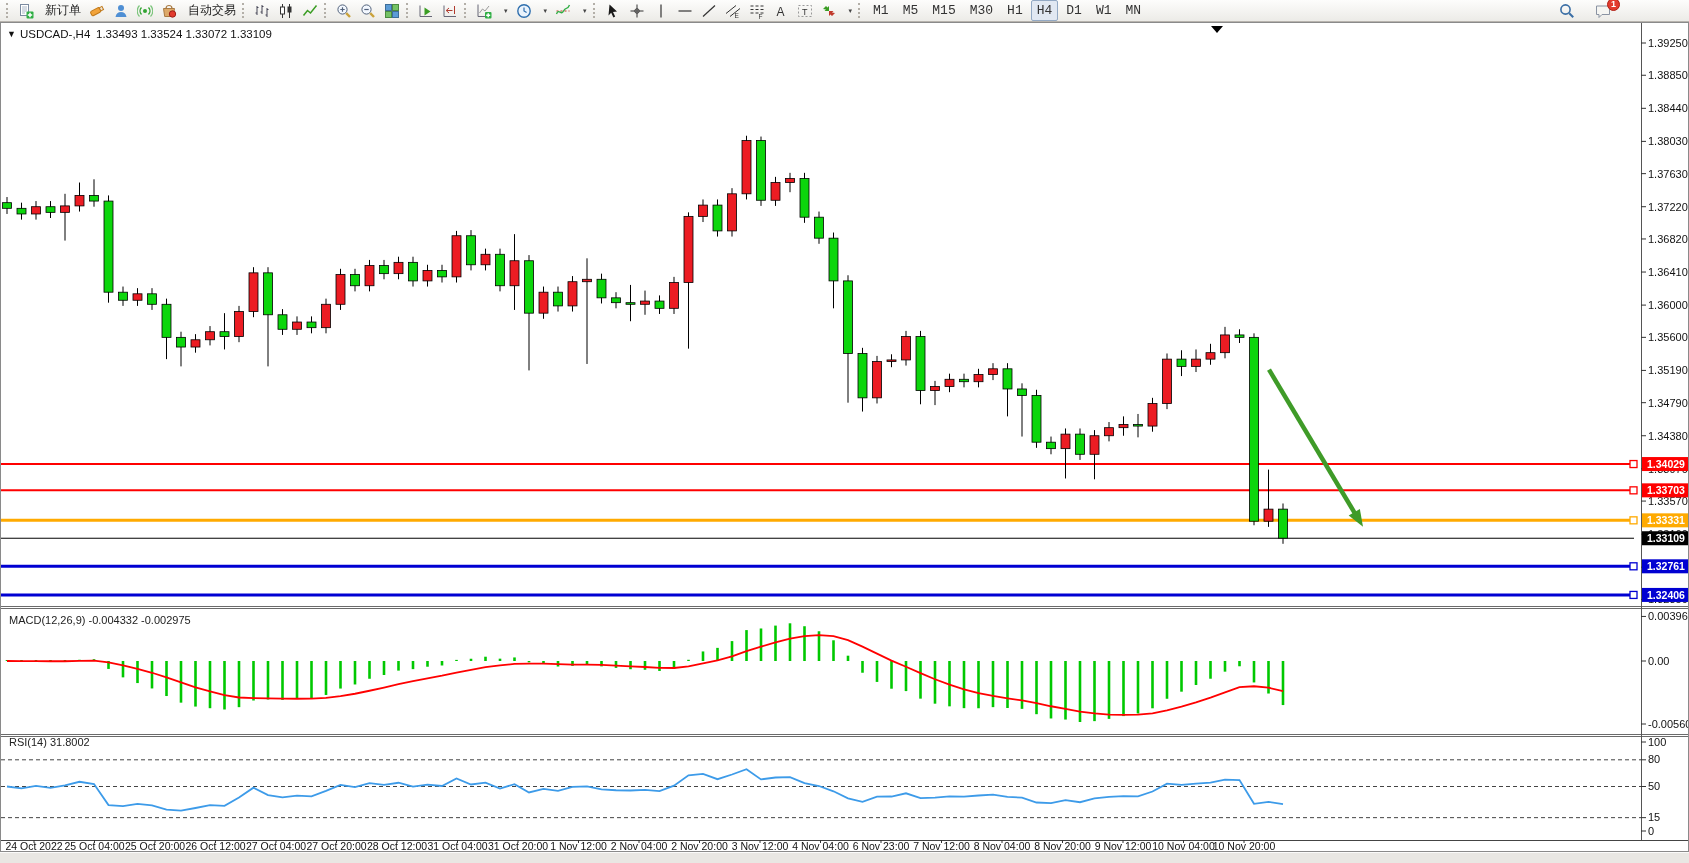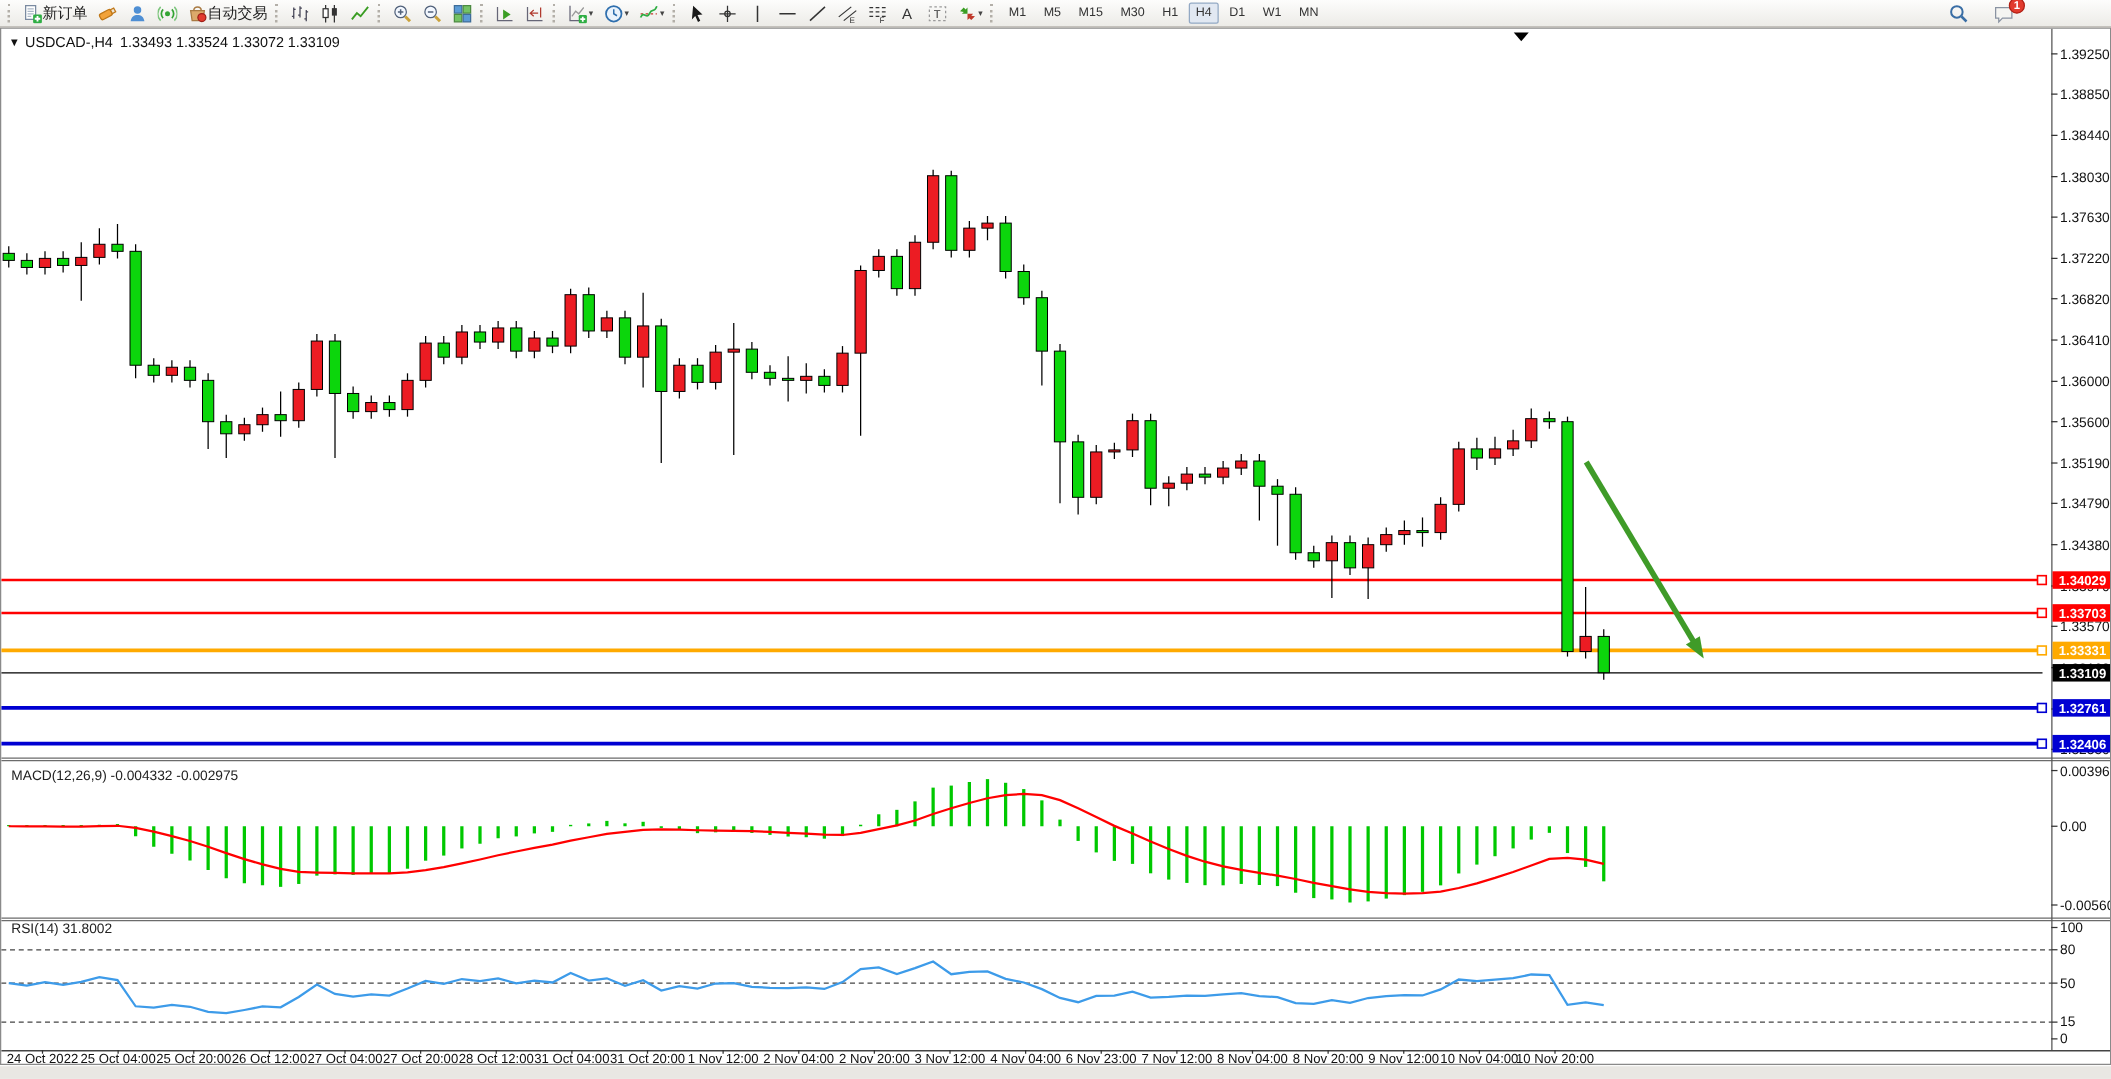--- a/index.html
+++ b/index.html
@@ -9,28 +9,28 @@
     background:#e9e7e3; font-family:"Liberation Sans", sans-serif;
   }
   #toolbar {
     position:absolute; top:0; left:0; width:1689px; height:22px;
     display:flex; align-items:center; padding:0 4px;
     background:linear-gradient(#fdfdfc,#ecebe7);
     border-bottom:1px solid #b8b4ae; z-index:3;
   }
   .grip { width:4px; height:15px; margin:0 4px 0 2px; border-left:2px dotted #b3afa8; }
   .tbtn {
-    position:relative; display:flex; align-items:center; gap:0;
+    position:relative; display:flex; align-items:center; gap:11px;
     height:20px; padding:0 3px; border:1px solid transparent; border-radius:2px;
     font-size:12px; color:#222; cursor:default; white-space:nowrap;
   }
   .tbtn .icon { display:flex; width:16px; height:16px; }
   .tbtn .icon svg { display:block; }
   .caret { font-size:7px; color:#444; margin-left:1px; }
-  .tf { font-size:10px; color:#333; padding:2px 5px; margin:0 1px; border:1px solid transparent; border-radius:2px; }
+  .tf { font-size:13px; color:#333; padding:2px 5px; margin:0 1px; border:1px solid transparent; border-radius:2px;font-family:Liberation Mono, monospace; }
   .tf.active { border-color:#93a9c4; background:#e1e8f2; }
   #right-tools { margin-left:auto; margin-right:70px; display:flex; align-items:center; gap:12px; }
   .badge {
     position:absolute; top:-4px; right:-6px; width:13px; height:13px;
     background:#e23b2e; border:1px solid #b02015; border-radius:50%;
     color:#fff; font-size:9px; font-weight:bold; line-height:11px; text-align:center;
   }
   #chart-window {
     position:absolute; top:22px; left:0; width:1689px; height:830px;
     background:#fff; border:1px solid #8a8a8a;

